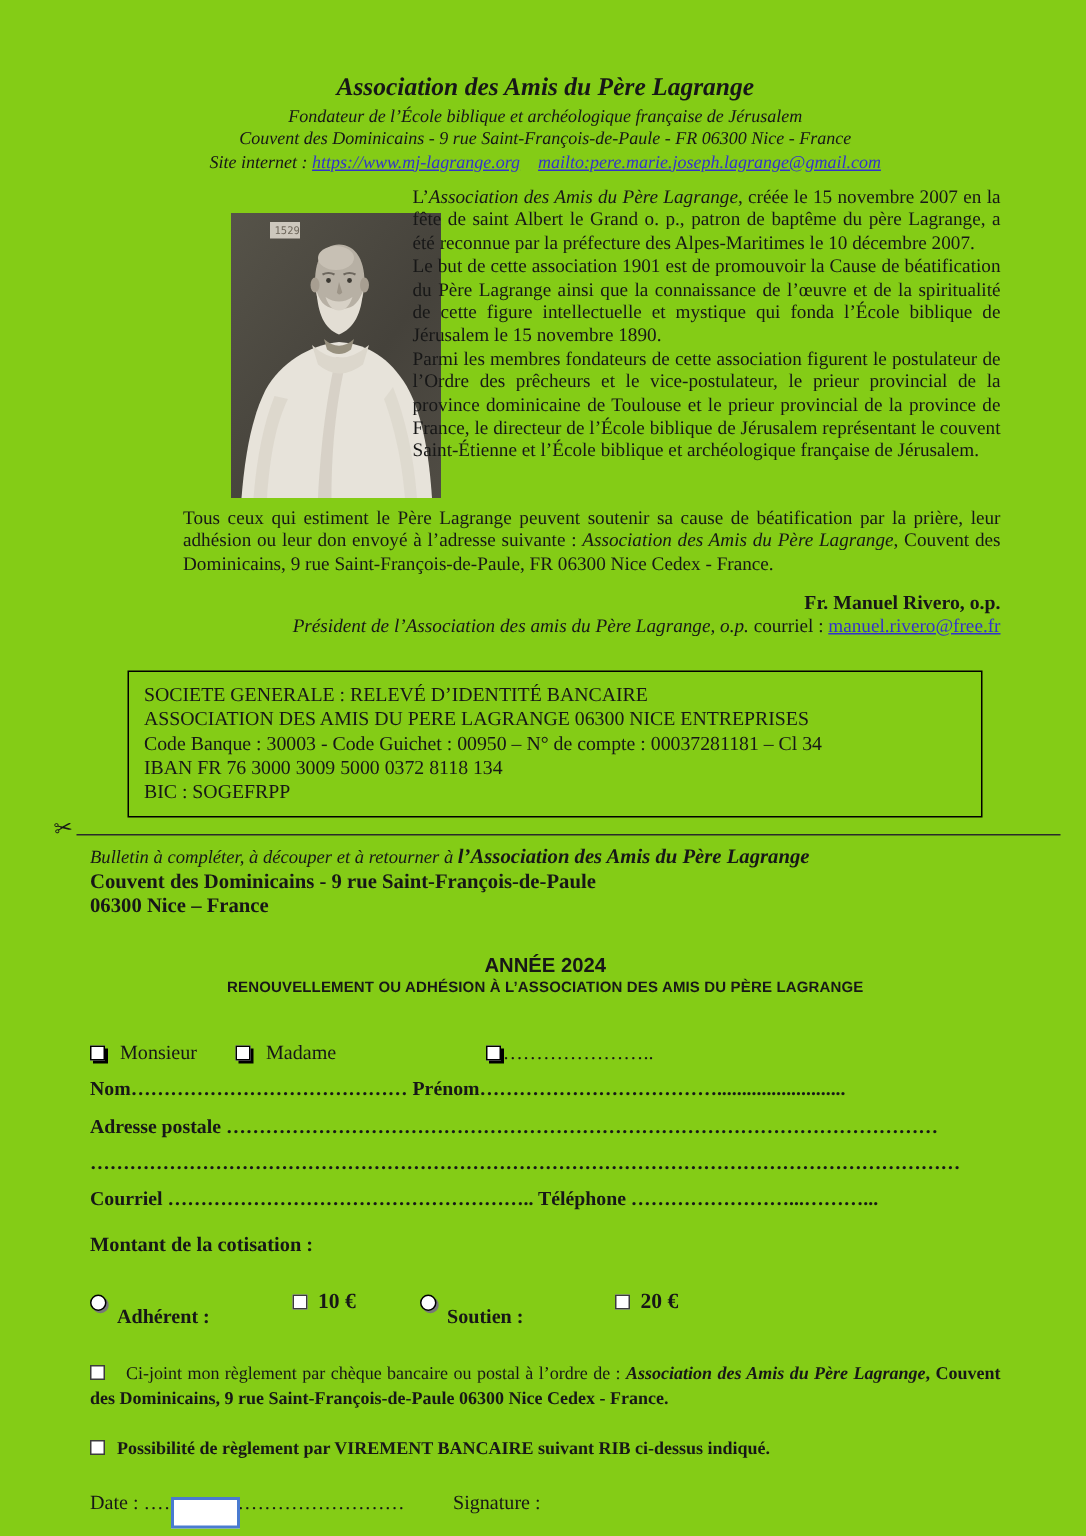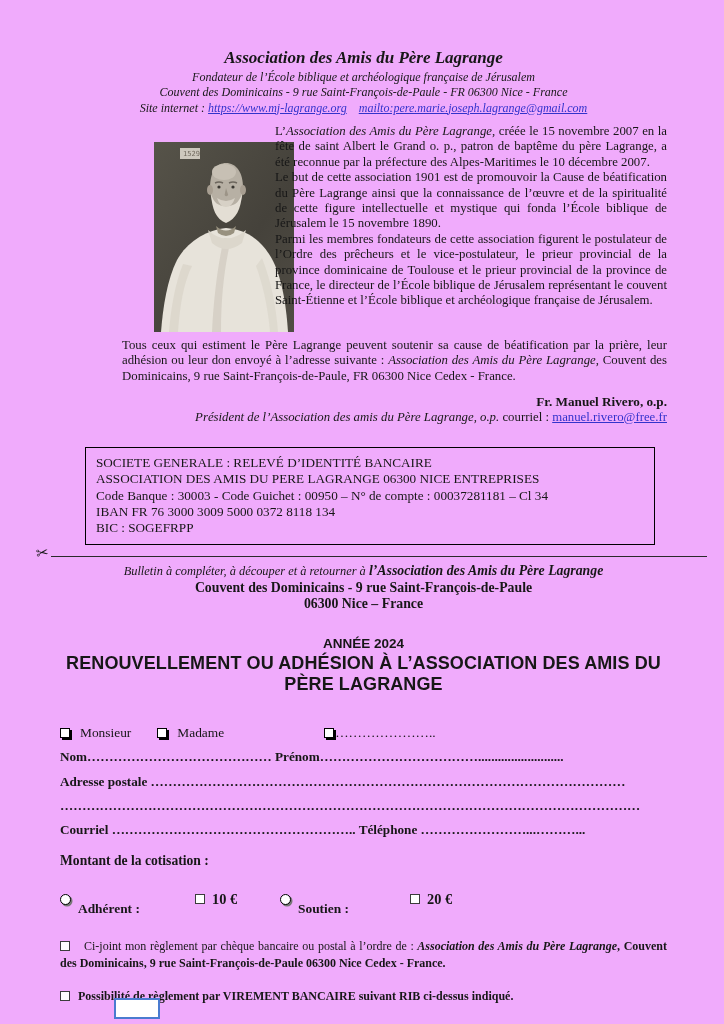--- a/index.html
+++ b/index.html
@@ -1,19 +1,19 @@
 <!DOCTYPE html>
 <html lang="fr" style="--link: #3333cc; --field: #4a7bd0;"><head>
 <meta charset="utf-8">
 <style>
   * { margin:0; padding:0; box-sizing:border-box; }
   html,body { background:#ffffff; }
   .page {
     position:relative; width:724px; height:1024px; margin:0 auto;
-    background:#f0abfc; color:#171717; overflow:hidden;
+    background:#84cc16; color:#171717; overflow:hidden;
     font-family:"Liberation Serif", serif; font-size:12.8px;
     padding:50px 57px 0 60px;
   }
   a, .link { color:var(--link,#3333cc); text-decoration:underline; cursor:pointer; }
   .it { font-style:italic; }
   .bi { font-weight:bold; font-style:italic; }
   .just { text-align:justify; }
 
   
   .hdr { text-align:center; line-height:15.5px; }
@@ -36,29 +36,29 @@
     margin:22px 12px 0 25px; border:1.6px solid #000;
     padding:7px 10px 8px; font-size:13.2px; line-height:16.2px;
   }
 
   
   .cut { display:flex; align-items:center; margin:3px -40px 0 -24px; }
   .cut .sciss { font-size:15px; line-height:10px; transform:rotate(-8deg); margin-right:2px; }
   .cut .rule { flex:1; border-bottom:1.4px solid #2a2a2a; height:1px; margin-top:6px; }
 
   
-  .ret { text-align:center; margin-top:5px; line-height:16.5px; }
+  .ret { margin-top:5px; line-height:16.5px; }
   .ret .l1 { font-size:12.4px; }
   .ret .l1 .bi { font-size:13.8px; }
   .ret .l23 { font-weight:bold; font-size:13.8px; }
 
   
   .fh { font-family:"Liberation Sans", sans-serif; font-weight:bold; text-align:center; }
   .fh1 { margin-top:23px; font-size:13.5px; }
-  .fh2 { margin-top:2px; font-size:18px; letter-spacing:.1px; }
+  .fh2 { margin-top:2px; font-size:10px; letter-spacing:.1px; }
 
   
   .chk { display:inline-block; width:10px; height:10px; border:1.4px solid #000;
          box-shadow:2px 2px 0 0 #000; background:#fff; vertical-align:-1px; }
   .sq  { display:inline-block; width:10px; height:10px; border:1.2px solid #3c3c3c;
          background:#fff; vertical-align:-1px; }
   .rad { display:inline-block; width:11px; height:11px; border:1.8px solid #000; border-radius:50%;
          box-shadow:1.5px 1.5px 0 0 #777; background:#fff; vertical-align:-1px; }
 
   .civ { display:flex; align-items:center; margin-top:30px; font-size:13.4px; }

